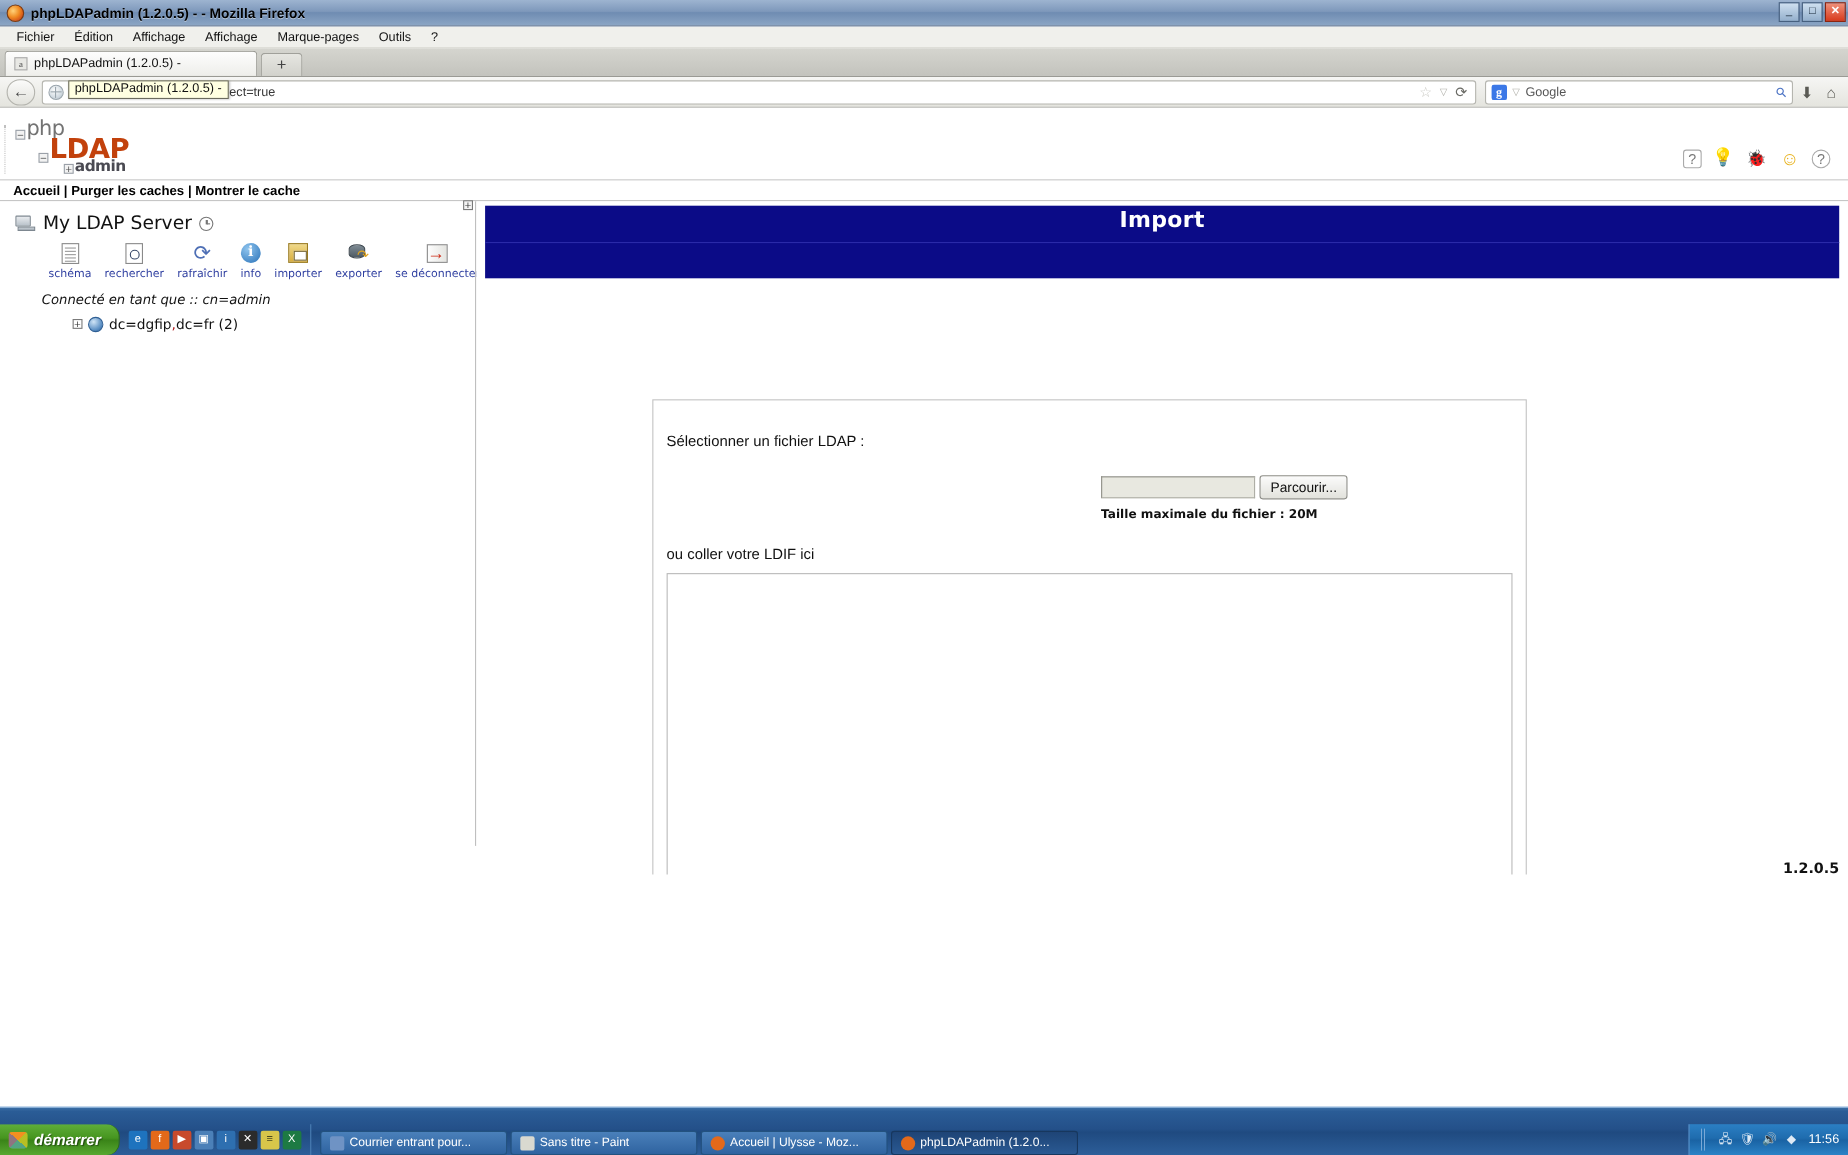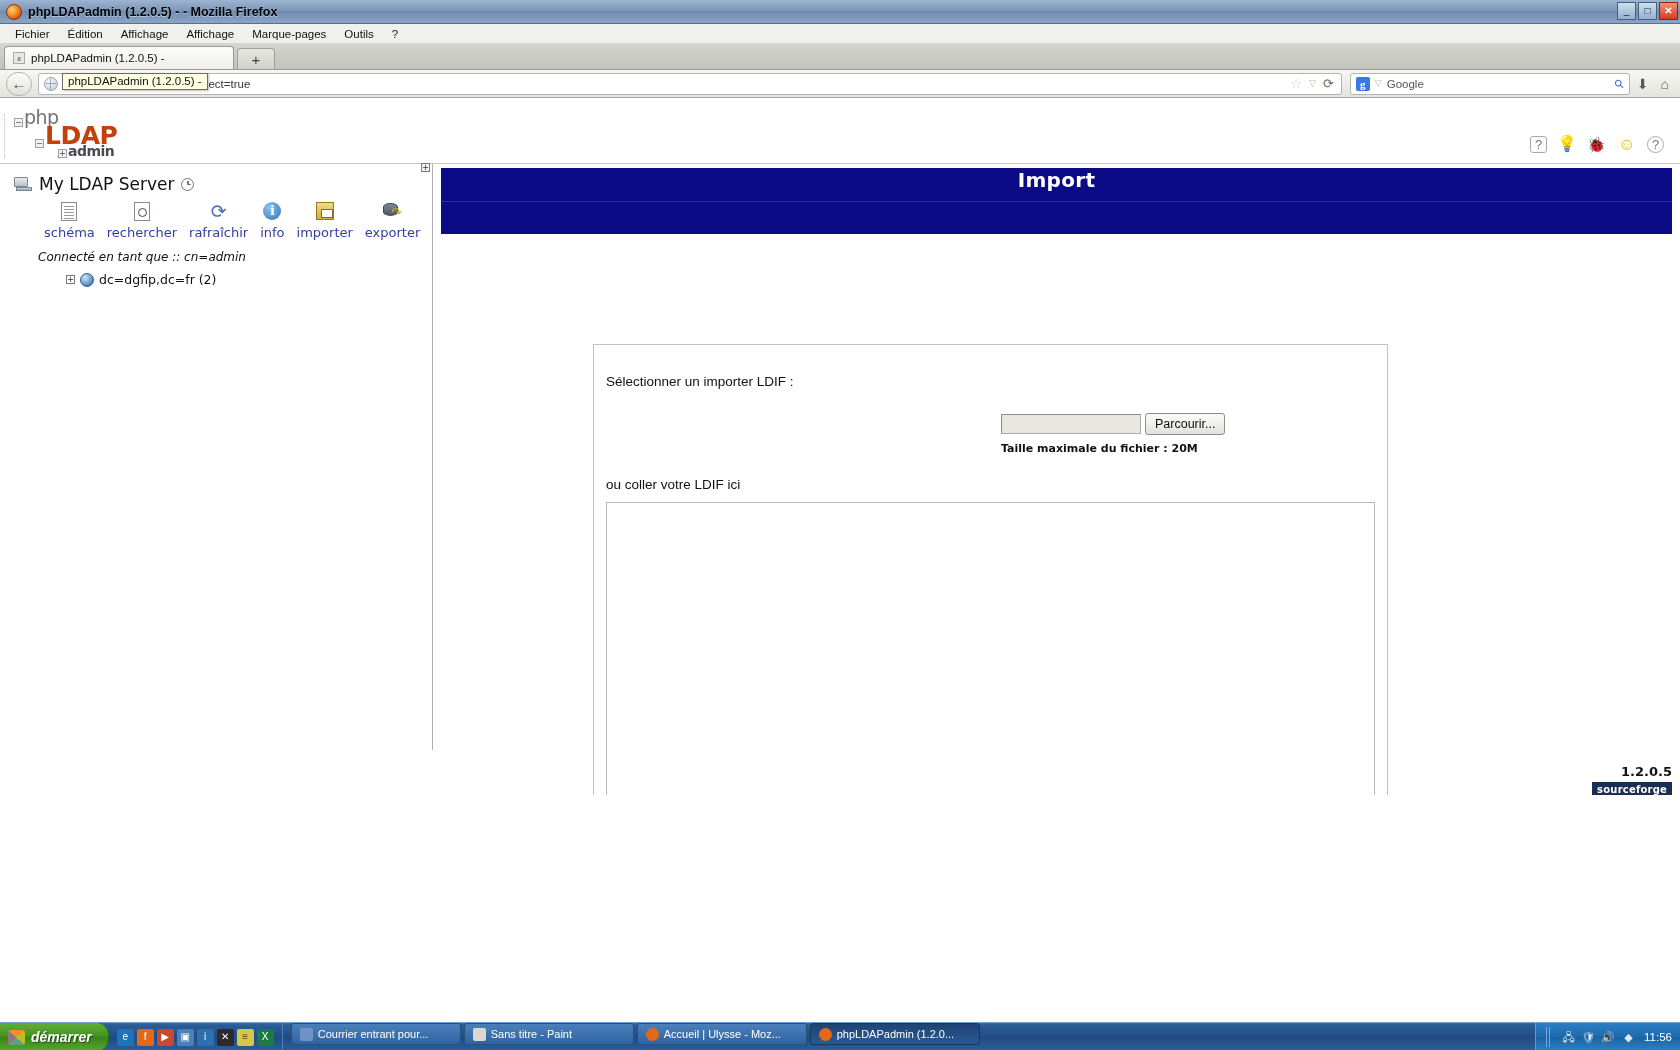--- a/index.html
+++ b/index.html
@@ -217,21 +217,21 @@
   }
 
   #tool-row{
     display:flex;align-items:flex-start;gap:0;padding:6px 0 0 38px;
   }
   .tool{
     display:flex;flex-direction:column;align-items:center;width:auto;
     padding:0 6px;
   }
   .tool .glyph{ height:22px;display:flex;align-items:center;justify-content:center;margin-bottom:3px; }
-  .tool .lbl{ font-size:13px;color:#2f3fa0;font-family:"DejaVu Sans", sans-serif;white-space:nowrap; }
+  .tool .lbl{ font-size:10px;color:#2f3fa0;font-family:"DejaVu Sans", sans-serif;white-space:nowrap; }
 
   .ic-doc{
     width:16px;height:19px;background:#fff;border:1px solid #8a8a8a;
     position:relative;
   }
   .ic-doc:before{
     content:"";position:absolute;left:2px;top:3px;right:2px;height:1px;
     background:#9a9a9a;box-shadow:0 3px 0 #9a9a9a,0 6px 0 #9a9a9a,0 9px 0 #9a9a9a,0 12px 0 #9a9a9a;
   }
   .ic-search{
@@ -376,24 +376,24 @@
     font-size:10px;font-weight:bold;padding:2px 5px;letter-spacing:.2px;
     font-family:"DejaVu Sans", sans-serif;
   }
 
   
   #desktop{
     position:absolute;left:0;top:795px;width:1680px;height:255px;
     background:#ffffff;
   }
   #taskbar{
-    position:absolute;left:0;bottom:0;width:1680px;height:28px;
+    position:absolute;left:0;bottom:0;width:1680px;height:44px;
     background:linear-gradient(to bottom,#3b6ea5 0%,#2a5c96 8%,#245089 45%,#1f4a80 52%,#2d5e99 100%);
     border-top:1px solid #6f9fd0;
-    display:flex;align-items:flex-start;
+    display:flex;align-items:flex-end;
   }
   #start-btn{
     height:28px;min-width:108px;display:flex;align-items:center;gap:6px;
     padding:0 16px 0 8px;
     background:linear-gradient(to bottom,#5fae3a 0%,#46951f 45%,#3a8418 52%,#58a830 100%);
     border-right:1px solid #2f6d12;
     border-radius:0 12px 12px 0;
   }
   #start-flag{
     width:17px;height:15px;flex:0 0 auto;
@@ -518,20 +518,27 @@
     </div>
     <div id="header-icons">
       <span class="hicon help">?</span>
       <span class="hicon bulb">💡</span>
       <span class="hicon bug">🐞</span>
       <span class="hicon smile">☺</span>
       <span class="hicon info">?</span>
     </div>
   </div>
 
+  <div id="pla-nav">
+    <span>Accueil</span>
+    <span class="sep">|</span>
+    <span>Purger les caches</span>
+    <span class="sep">|</span>
+    <span>Montrer le cache</span>
+  </div>
 
   <div id="body-split">
 
     <div id="sidebar">
       <div id="sidebar-resizer">+</div>
 
       <div id="server-row">
         <span class="server-icon">
           <span class="scr"></span>
             <span class="base"></span>
@@ -600,21 +607,21 @@
     </div>
 
     <div id="main">
       <div id="import-header">
         <div id="import-title">Import</div>
         <div id="import-sub-rule"></div>
       </div>
 
       <div id="form-card">
         <div id="row-file">
-          <div id="lbl-file">Sélectionner un importer LDIF :</div>
+          <div id="lbl-file">Sélectionner un fichier LDAP :</div>
           <div id="file-controls">
             <div id="file-input-line">
               <div id="file-text"></div>
               <div id="btn-browse">Parcourir...</div>
             </div>
             <div id="max-size">Taille maximale du fichier : 20M</div>
           </div>
         </div>
 
         <div id="lbl-paste">ou coller votre LDIF ici</div>

